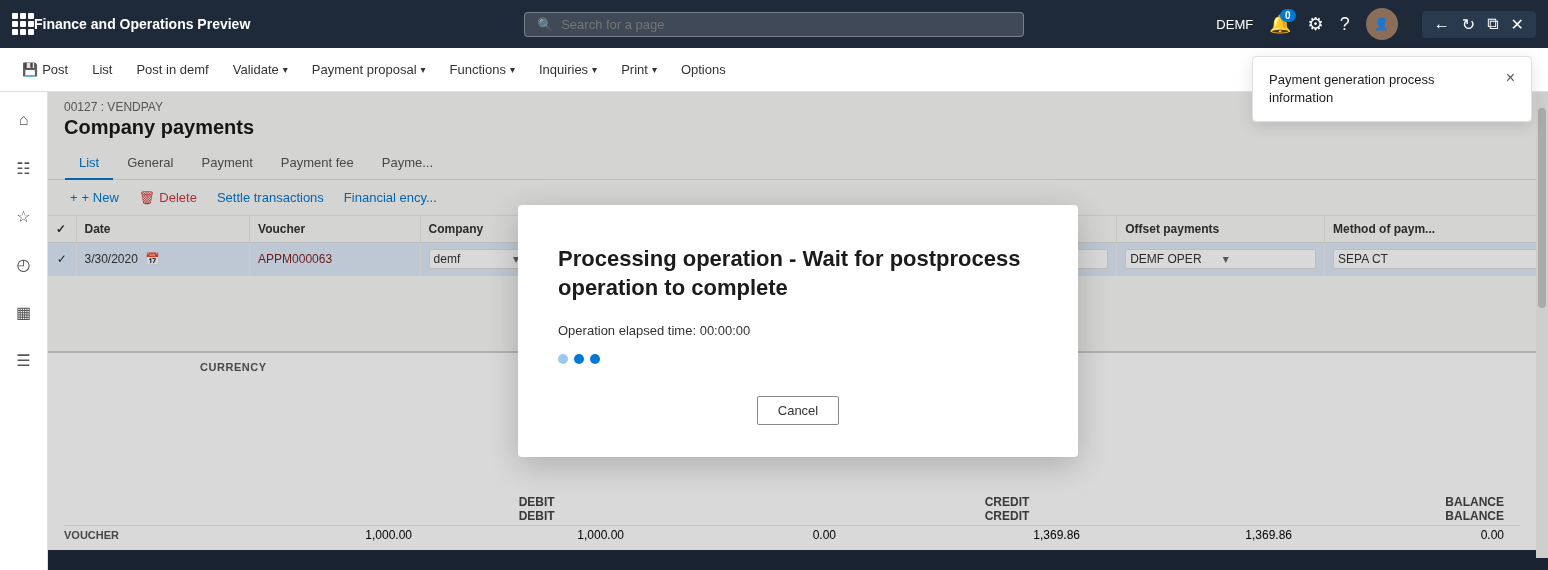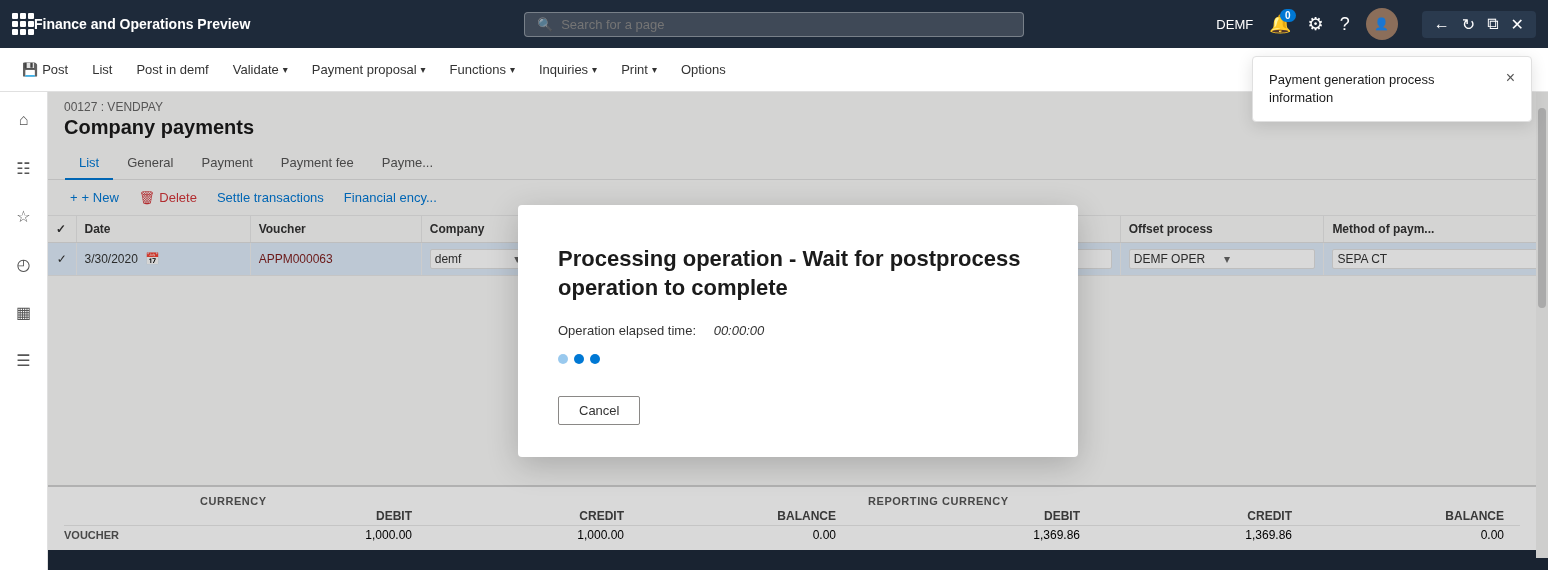--- a/index.html
+++ b/index.html
@@ -262,21 +262,21 @@
     }
     .dot:nth-child(1) { animation-delay: 0s; opacity: 0.4; }
     .dot:nth-child(2) { animation-delay: 0.3s; }
     .dot:nth-child(3) { animation-delay: 0.6s; }
     @keyframes pulse {
       0%, 100% { opacity: 0.3; }
       50% { opacity: 1; }
     }
     .modal-footer {
       display: flex;
-      justify-content: flex-start;
+      justify-content: center;
       margin-top: 10px;
     }
     .btn-cancel {
       border: 1px solid #8a8886;
       background: white;
       padding: 6px 20px;
       font-size: 13px;
       color: #333;
       cursor: pointer;
       border-radius: 2px;
@@ -516,21 +516,21 @@
     <table class="data-table">
       <thead>
         <tr>
           <th class="checkbox-cell">✓</th>
           <th>Date</th>
           <th>Voucher</th>
           <th>Company</th>
           <th>Acc...</th>
           <th>...ency</th>
           <th>Offset account type</th>
-          <th>Offset process</th>
+          <th>Offset payments</th>
           <th>Method of paym...</th>
         </tr>
       </thead>
       <tbody>
         <tr class="selected">
           <td class="checkbox-cell">✓</td>
           <td>
             <span>3/30/2020</span>
             <span style="margin-left:4px;color:#555;cursor:pointer;">📅</span>
           </td>
@@ -575,21 +575,21 @@
   <div style="position:absolute; bottom:20px; left:0; right:12px; background:#fff; border-top:2px solid #d0d0d0; padding:6px 16px;">
     <div style="display:flex; gap:0;">
       <div style="flex:0 0 120px;"></div>
       <div style="flex:1; display:flex; gap:0; padding:0 16px;">
         <span class="section-label" style="margin-right:auto;">CURRENCY</span>
       </div>
       <div style="flex:1; display:flex; gap:0; padding:0 16px;">
         <span class="section-label">REPORTING CURRENCY</span>
       </div>
     </div>
-    <div style="display:flex; font-size:12px; font-weight:600; color:#444; border-bottom:1px solid #e8e8e8; padding-bottom:2px;">
+    <div style="display:flex; font-size:12px; font-weight:600; color:#444; border-bottom:1px solid #e8e8e8; padding-bottom:2px;flex-direction:column;">
       <div style="flex:0 0 120px;"></div>
       <div style="flex:1; display:flex; padding:0 16px;">
         <span style="flex:1; text-align:right;">DEBIT</span>
         <span style="flex:1; text-align:right;">CREDIT</span>
         <span style="flex:1; text-align:right;">BALANCE</span>
       </div>
       <div style="flex:1; display:flex; padding:0 16px;">
         <span style="flex:1; text-align:right;">DEBIT</span>
         <span style="flex:1; text-align:right;">CREDIT</span>
         <span style="flex:1; text-align:right;">BALANCE</span>
@@ -608,21 +608,21 @@
         <span style="flex:1; text-align:right;">0.00</span>
       </div>
     </div>
   </div>
 
   <div class="modal-overlay">
     <div class="modal">
       <div class="modal-title">Processing operation - Wait for postprocess operation to complete</div>
       <div class="modal-info">
         <span>Operation elapsed time:</span>
-        <span style="margin-left:14px;font-style:italic;">00:00:00</span>
+        <span style="margin-left:0;">00:00:00</span>
       </div>
       <div class="loading-dots">
         <span class="dot"></span>
         <span class="dot"></span>
         <span class="dot"></span>
       </div>
       <div class="modal-footer">
         <button class="btn-cancel">Cancel</button>
       </div>
     </div>

